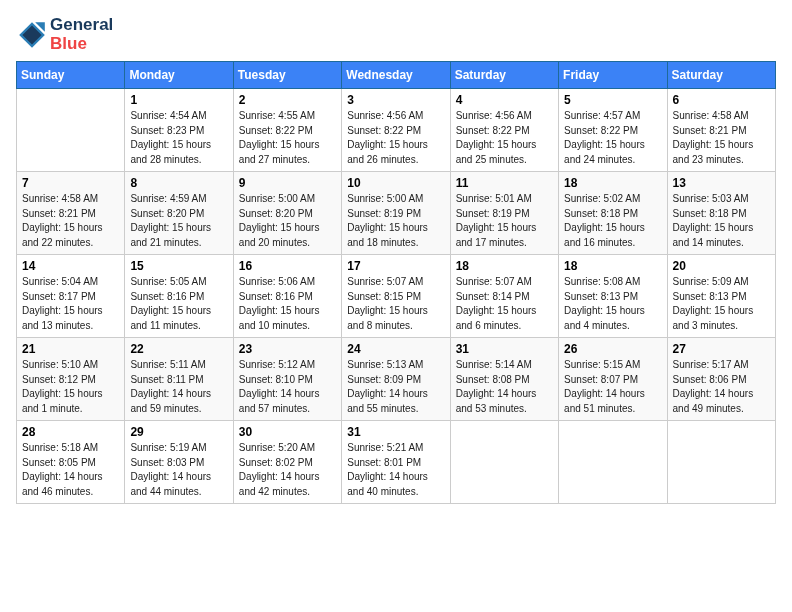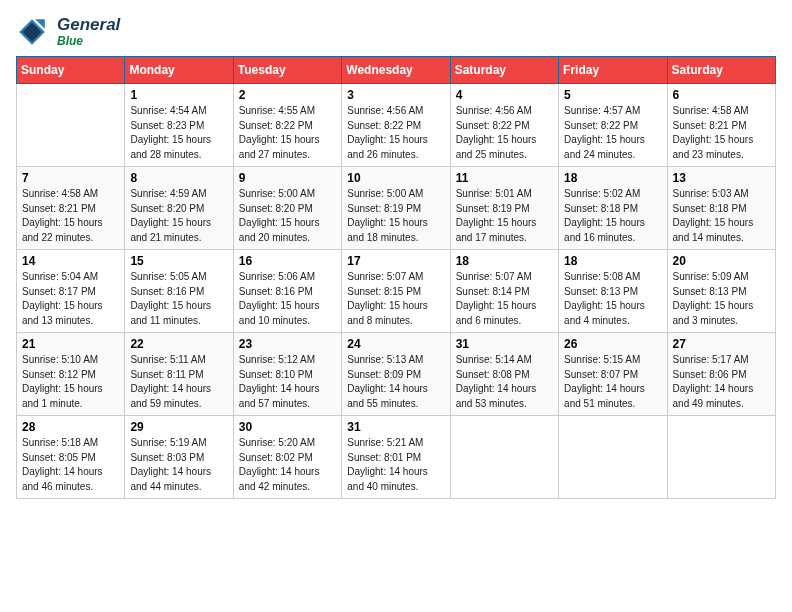--- a/index.html
+++ b/index.html
@@ -12,22 +12,21 @@
     }
     .header {
       display: flex;
       justify-content: space-between;
       align-items: flex-start;
       margin-bottom: 8px;
     }
     .logo {
       display: flex;
       align-items: center;
-      gap: 9px;
-      font-style: italic;
+      gap: 2px;
     }
     .logo-icon {
       width: 32px;
       height: 32px;
     }
     .title-area {
       text-align: right;
     }
     .month-year {
       font-size: 36px;
@@ -37,21 +36,21 @@
     .location {
       font-size: 15px;
       color: #333;
     }
     table {
       width: 100%;
       border-collapse: collapse;
       font-size: 11px;
     }
     thead tr th {
-      background: #ef4444;
+      background: #3b82f6;
       color: #fff;
       padding: 6px 4px;
       text-align: left;
       font-size: 12px;
       font-weight: bold;
       border: 1px solid #1e6a9a;
     }
     tbody tr td {
       border: 1px solid #ccc;
       vertical-align: top;
@@ -81,21 +80,21 @@
 
 <div class="header">
   <div class="logo">
     <svg class="logo-icon" viewBox="0 0 40 40">
       <polygon points="20,4 36,20 20,36 4,20" fill="#2a7db5"></polygon>
       <polygon points="20,8 32,20 20,32 8,20" fill="#1a3a5c"></polygon>
       <polygon points="24,4 36,16 36,4" fill="#2a7db5"></polygon>
     </svg>
     <div>
       <div style="font-size:17px;font-weight:bold;color:#1a3a5c;line-height:1.1">General</div>
-      <div style="font-size:12px;font-weight:bold;color:#15803d;line-height:1.1">Blue</div>
+      <div style="font-size:17px;font-weight:bold;color:#ef4444;line-height:1.1">Blue</div>
     </div>
   </div>
   <div class="title-area">
     <div class="month-year"></div>
     <div class="location"></div>
   </div>
 </div>
 
 <table>
   <thead>

